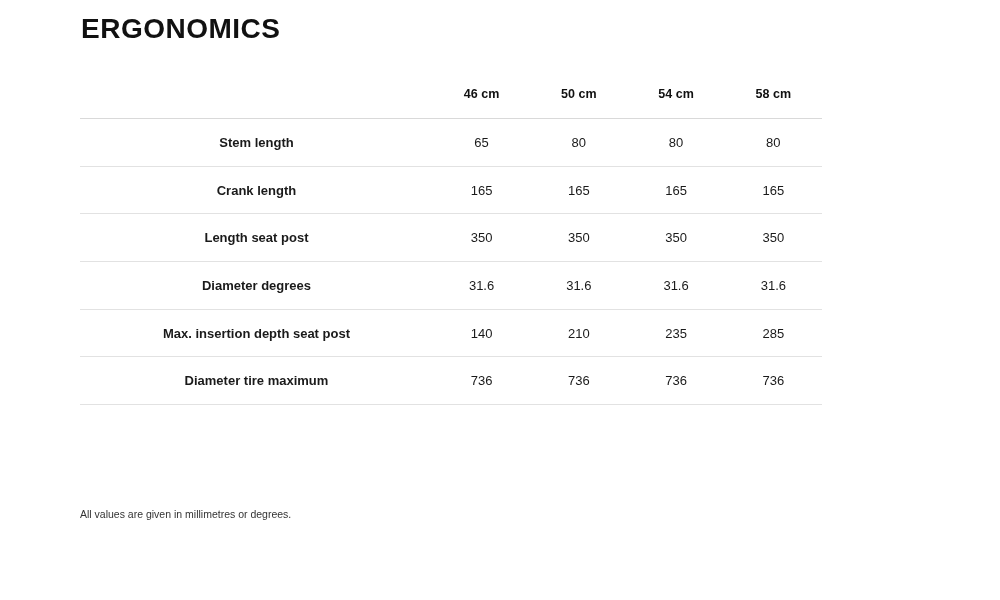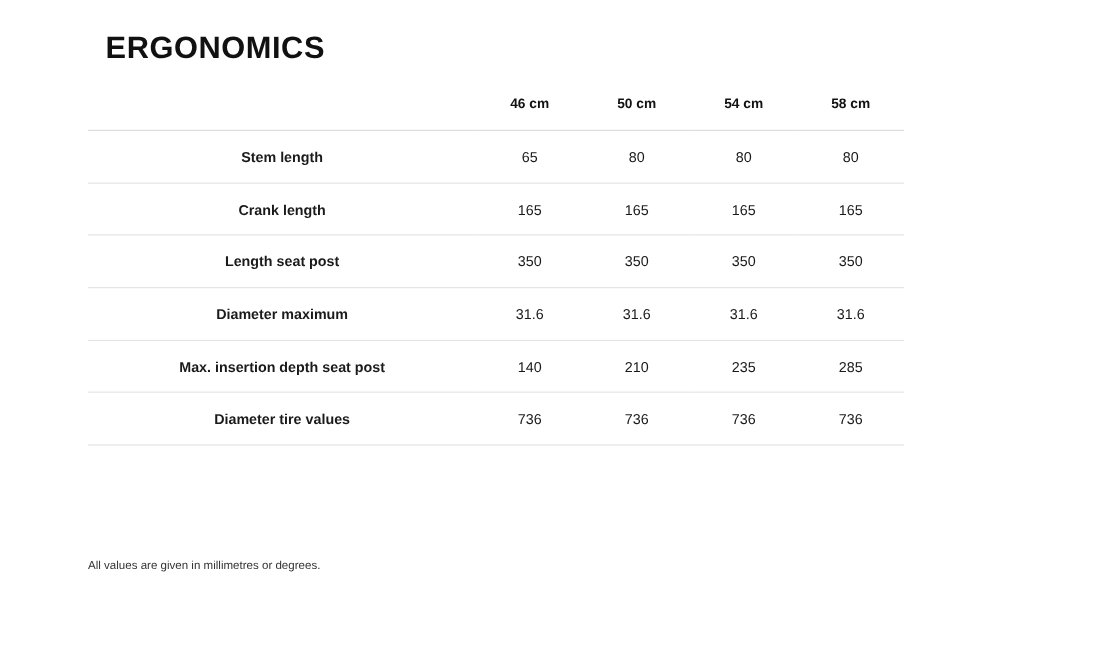--- a/index.html
+++ b/index.html
@@ -22,21 +22,21 @@
   }
   .title {
     position: absolute;
     left: 80px;
     top: 8px;
     font-size: 28px;
     font-weight: bold;
     letter-spacing: 0.5px;
     color: #111111;
     line-height: 1.4;
-    margin: 16px;
+    margin: 1px;
     text-transform: uppercase;
   }
   .table-wrap {
     position: absolute;
     left: 80px;
     top: 78px;
     width: 742px;
   }
   table.specs {
     border-collapse: collapse;
@@ -128,35 +128,35 @@
           <td>165</td>
         </tr>
         <tr>
           <td class="label">Length seat post</td>
           <td>350</td>
           <td>350</td>
           <td>350</td>
           <td>350</td>
         </tr>
         <tr>
-          <td class="label">Diameter maximum</td>
+          <td class="label">Diameter degrees</td>
           <td>31.6</td>
           <td>31.6</td>
           <td>31.6</td>
           <td>31.6</td>
         </tr>
         <tr>
           <td class="label">Max. insertion depth seat post</td>
           <td>140</td>
           <td>210</td>
           <td>235</td>
           <td>285</td>
         </tr>
         <tr>
-          <td class="label">Diameter tire values</td>
+          <td class="label">Diameter tire maximum</td>
           <td>736</td>
           <td>736</td>
           <td>736</td>
           <td>736</td>
         </tr>
       </tbody>
     </table>
   </div>
 
   <div class="footnote">All values are given in millimetres or degrees.</div>

